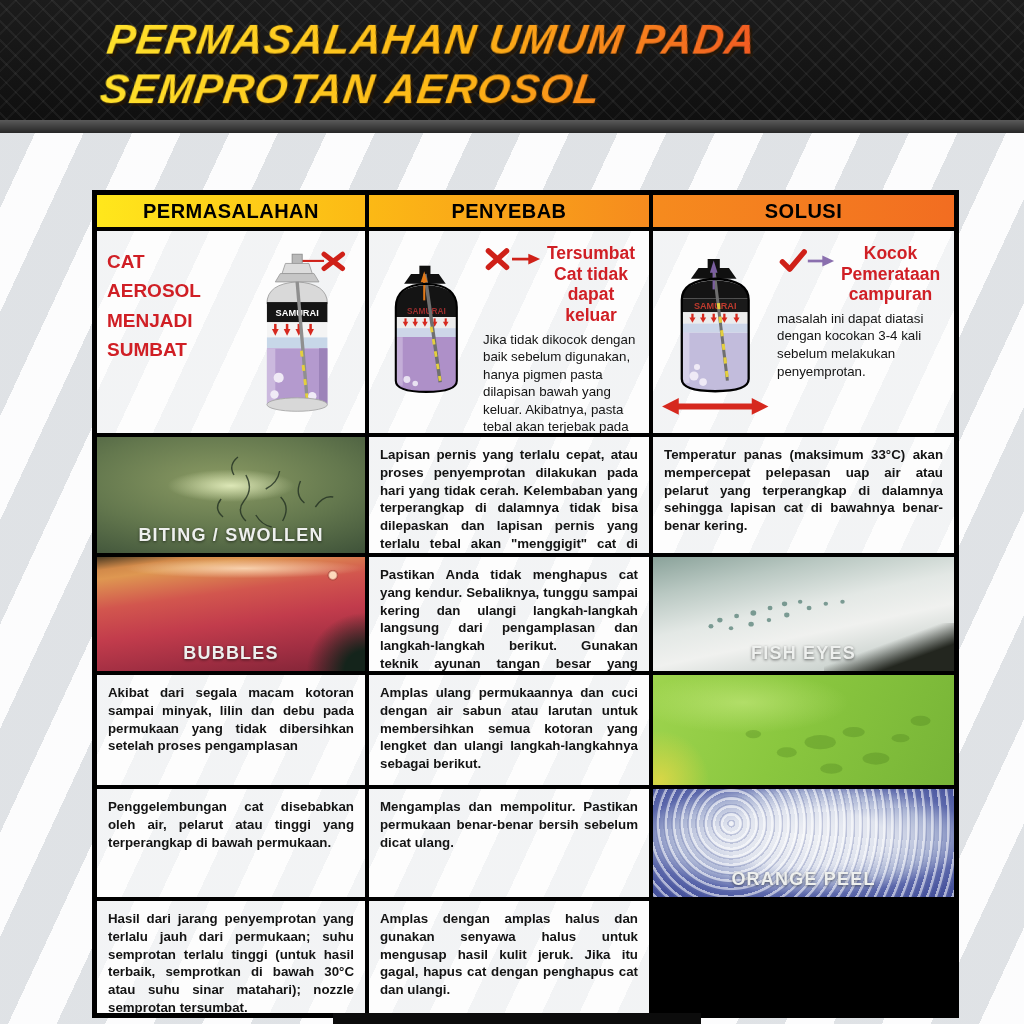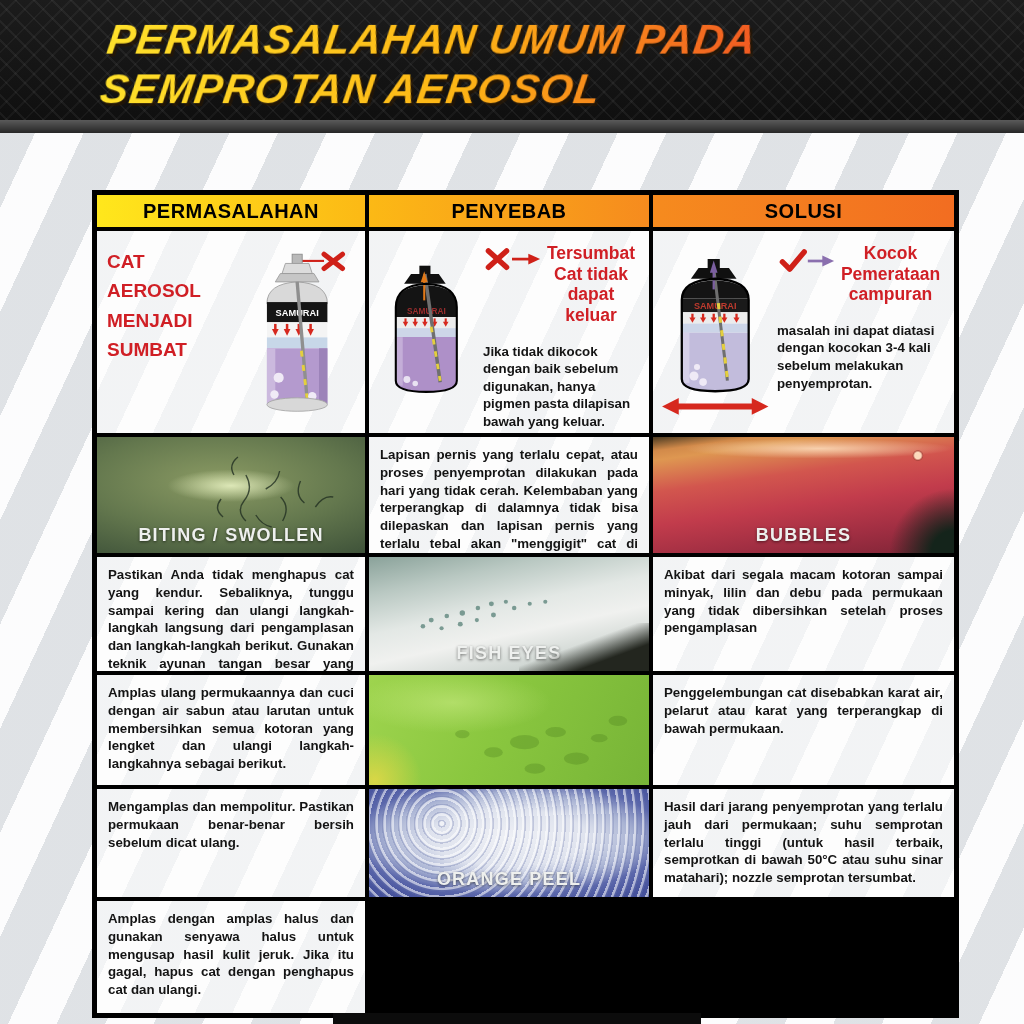--- a/index.html
+++ b/index.html
@@ -42,21 +42,21 @@
   
   .clog-problem{display:flex;padding:8px 4px 4px 10px;}
   .clog-title{width:142px;font-size:19px;font-weight:bold;color:#d01f25;line-height:1.55;padding-top:8px;}
   .can-wrap{margin-left:auto;}
   .clog-text-cell{display:flex;padding:6px 6px 4px 6px;}
   .clog-can-col{flex:0 0 106px;}
   .clog-txt-col{flex:1;padding:6px 2px 0 2px;}
   .head-row{display:flex;align-items:flex-start;text-align:center;}
   .head-icon{flex:0 0 auto;margin-top:4px;}
   .red-head{font-size:17.5px;font-weight:bold;color:#d01f25;line-height:1.18;}
-  .clog-body{margin-top:17px;font-size:13.3px;font-weight:bold;color:#141414;line-height:1.32;}
+  .clog-body{margin-top:5px;font-size:13.3px;font-weight:normal;color:#141414;line-height:1.32;}
 
   
   .txt-cell{padding:9px 11px;font-size:13.3px;font-weight:bold;color:#141414;line-height:1.34;text-align:justify;}
   .photo-cell{padding:0;background-image:none;}
   .photo{position:absolute;inset:0;}
   .photo svg{position:absolute;inset:0;width:100%;height:100%;}
   .photo-label{position:absolute;left:0;right:0;bottom:7px;text-align:center;color:#eef0ee;
     font-size:18px;font-weight:bold;letter-spacing:1.2px;text-shadow:0 1px 3px rgba(0,0,0,.55);}
 
   .ph-biting{background:
@@ -248,20 +248,21 @@
             <path d="M125,62 q-8,10 2,18"></path>
             <path d="M220,70 q8,-12 18,-10"></path>
             <path d="M160,78 q6,10 16,12"></path>
             <path d="M142,20 q-10,8 -4,18"></path>
           </g>
         </svg>
         <div class="photo-label">BITING / SWOLLEN</div>
       </div>
     </div>
     <div class="cell txt-cell">Lapisan pernis yang terlalu cepat, atau proses penyemprotan dilakukan pada hari yang tidak cerah. Kelembaban yang terperangkap di dalamnya tidak bisa dilepaskan dan lapisan pernis yang terlalu tebal akan "menggigit" cat di bawahnya.</div>
+    <div class="cell txt-cell">Temperatur panas (maksimum 33°C) akan mempercepat pelepasan uap air atau pelarut yang terperangkap di dalamnya sehingga lapisan cat di bawahnya benar-benar kering.</div>
 
     <div class="cell photo-cell">
       <div class="photo ph-sagging">
         <div class="photo-label">BUBBLES</div>
       </div>
     </div>
     <div class="cell txt-cell">Pastikan Anda tidak menghapus cat yang kendur. Sebaliknya, tunggu sampai kering dan ulangi langkah-langkah langsung dari pengamplasan dan langkah-langkah berikut. Gunakan teknik ayunan tangan besar yang singkat dan kasar saat cat disemprotkan.</div>
 
     <div class="cell photo-cell">
       <div class="photo ph-fisheyes">
@@ -298,27 +299,27 @@
             <ellipse cx="120" cy="76" rx="9" ry="5"></ellipse>
               <ellipse cx="200" cy="82" rx="12" ry="6"></ellipse>
             <ellipse cx="90" cy="58" rx="7" ry="4"></ellipse>
               <ellipse cx="160" cy="92" rx="10" ry="5"></ellipse>
             <ellipse cx="222" cy="62" rx="8" ry="4"></ellipse>
               <ellipse cx="240" cy="45" rx="9" ry="5"></ellipse>
           </g>
         </svg>
       </div>
     </div>
-    <div class="cell txt-cell">Penggelembungan cat disebabkan karat air, pelarut atau karat yang terperangkap di bawah permukaan.</div>
+    <div class="cell txt-cell">Penggelembungan cat disebabkan oleh air, pelarut atau tinggi yang terperangkap di bawah permukaan.</div>
     <div class="cell txt-cell">Mengamplas dan mempolitur. Pastikan permukaan benar-benar bersih sebelum dicat ulang.</div>
 
     <div class="cell photo-cell">
       <div class="photo ph-orangepeel">
         <div class="photo-label">ORANGE PEEL</div>
       </div>
     </div>
-    <div class="cell txt-cell">Hasil dari jarang penyemprotan yang terlalu jauh dari permukaan; suhu semprotan terlalu tinggi (untuk hasil terbaik, semprotkan di bawah 50°C atau suhu sinar matahari); nozzle semprotan tersumbat.</div>
+    <div class="cell txt-cell">Hasil dari jarang penyemprotan yang terlalu jauh dari permukaan; suhu semprotan terlalu tinggi (untuk hasil terbaik, semprotkan di bawah 30°C atau suhu sinar matahari); nozzle semprotan tersumbat.</div>
     <div class="cell txt-cell">Amplas dengan amplas halus dan gunakan senyawa halus untuk mengusap hasil kulit jeruk. Jika itu gagal, hapus cat dengan penghapus cat dan ulangi.</div>
 
   </div>
 
   <div class="footer-bar"></div>
 </div>
 
 </body></html>

